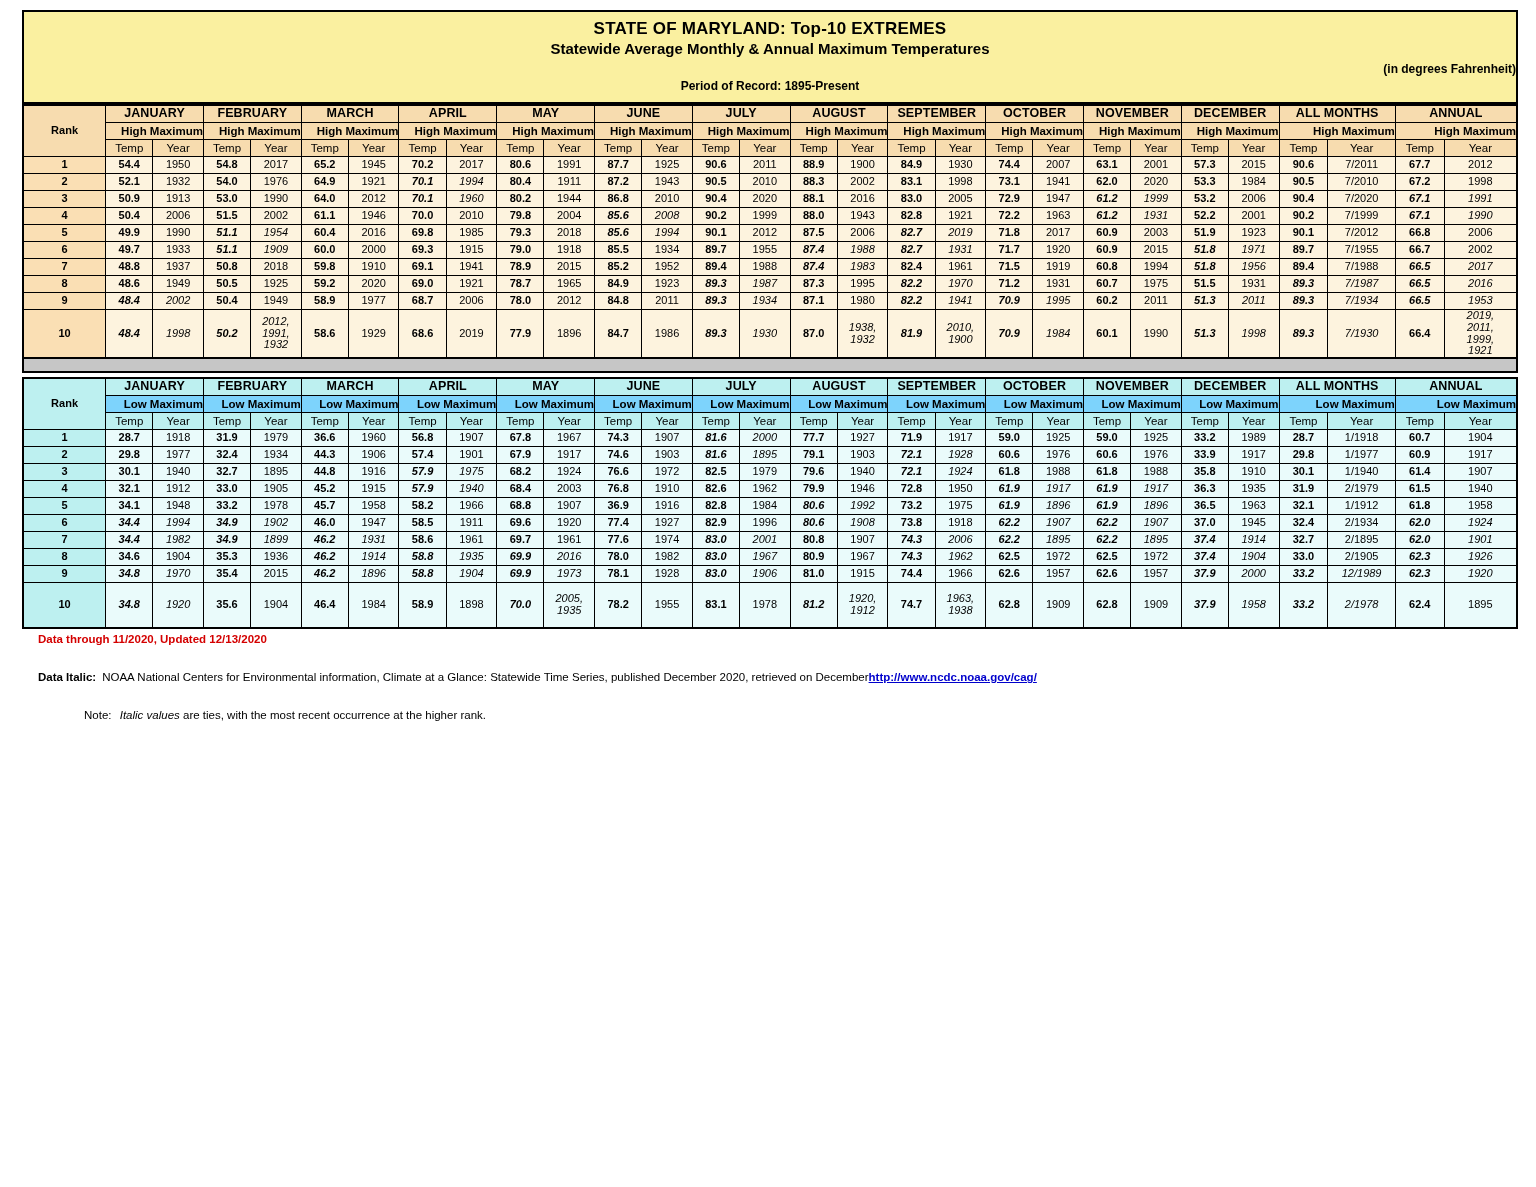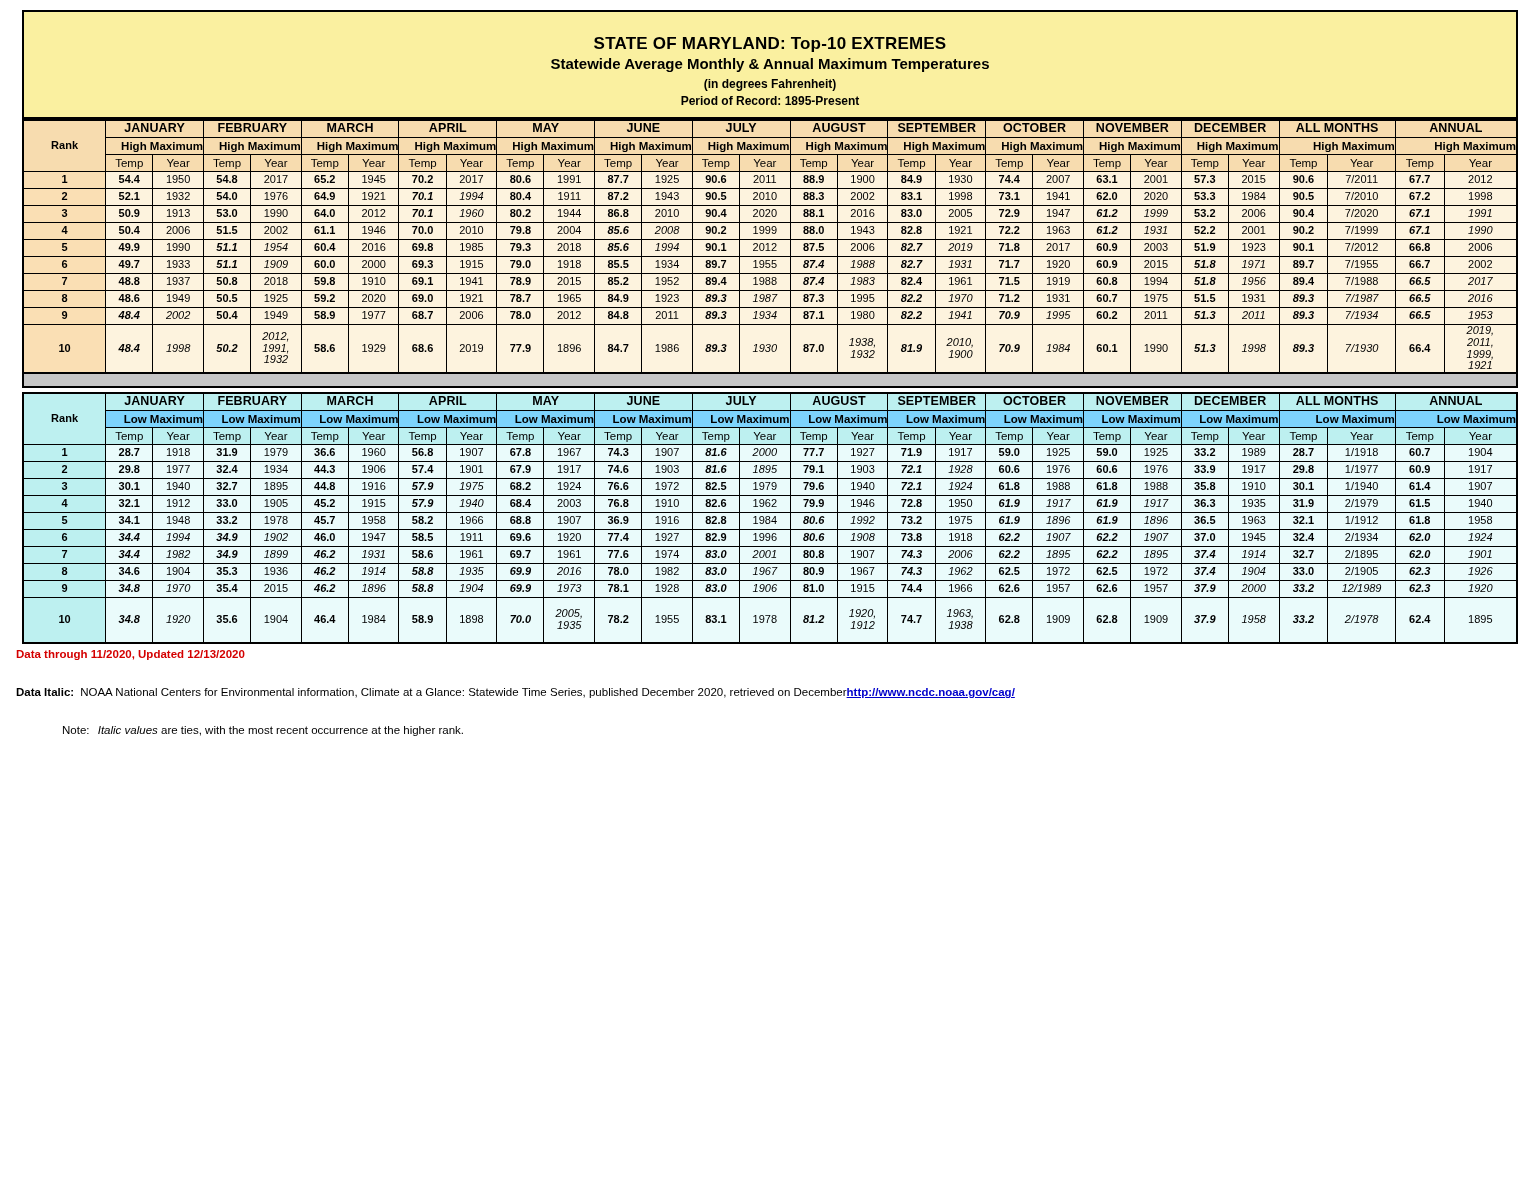--- a/index.html
+++ b/index.html
@@ -14,32 +14,32 @@
     min-height: 1187px;
     position: relative;
     padding: 0;
   }
 
   
   .banner {
     margin: 10px 18px 0 22px;
     background: #FAF0A0;
     border: 2px solid #000;
-    padding: 21px 0 8px 0;
+    padding: 6px 0 8px 0;
     text-align: center;
   }
   .banner .t1 {
     font-size: 17px; font-weight: bold; color: #000; letter-spacing: .2px;
     line-height: 1.25;
   }
   .banner .t2 {
     font-size: 15px; font-weight: bold; color: #000; line-height: 1.35;
   }
   .banner .t3 {
-    font-size: 12px; font-weight: bold; color: #000; line-height: 1.5;
+    font-size: 12px; font-weight: bold; color: #000; line-height: 1.5; text-align: right;
   }
   .banner .t4 {
     font-size: 12px; font-weight: bold; color: #000; line-height: 1.4;
   }
 
   
   .tblwrap { margin: 0 18px 0 22px; }
   table.grid {
     border-collapse: collapse;
     table-layout: fixed;
@@ -103,21 +103,21 @@
   .divider {
     margin: 0 18px 0 22px;
     height: 14px;
     background: #C6C6C6;
     border: 2px solid #000;
     border-top: none;
   }
   .divider-gap { height: 4px; }
 
   
-  .notes { margin: 4px 18px 0 16px; }
+  .notes { margin: 4px 18px 0 38px; }
   .through {
     color: #D40000; font-weight: bold; font-size: 11.5px;
     margin-top: 4px;
   }
   .srcblock { margin-top: 26px; font-size: 11.5px; color:#000; }
   .srcrow { display: flex; align-items: baseline; }
   .srclabel { font-weight: bold; white-space: nowrap; margin-right: 6px; }
   .srctext { white-space: nowrap; overflow: hidden; }
   .srcrow2 { margin-top: 4px; padding-left: 78px; display:flex; align-items: baseline; gap: 10px;}
   a.link {

